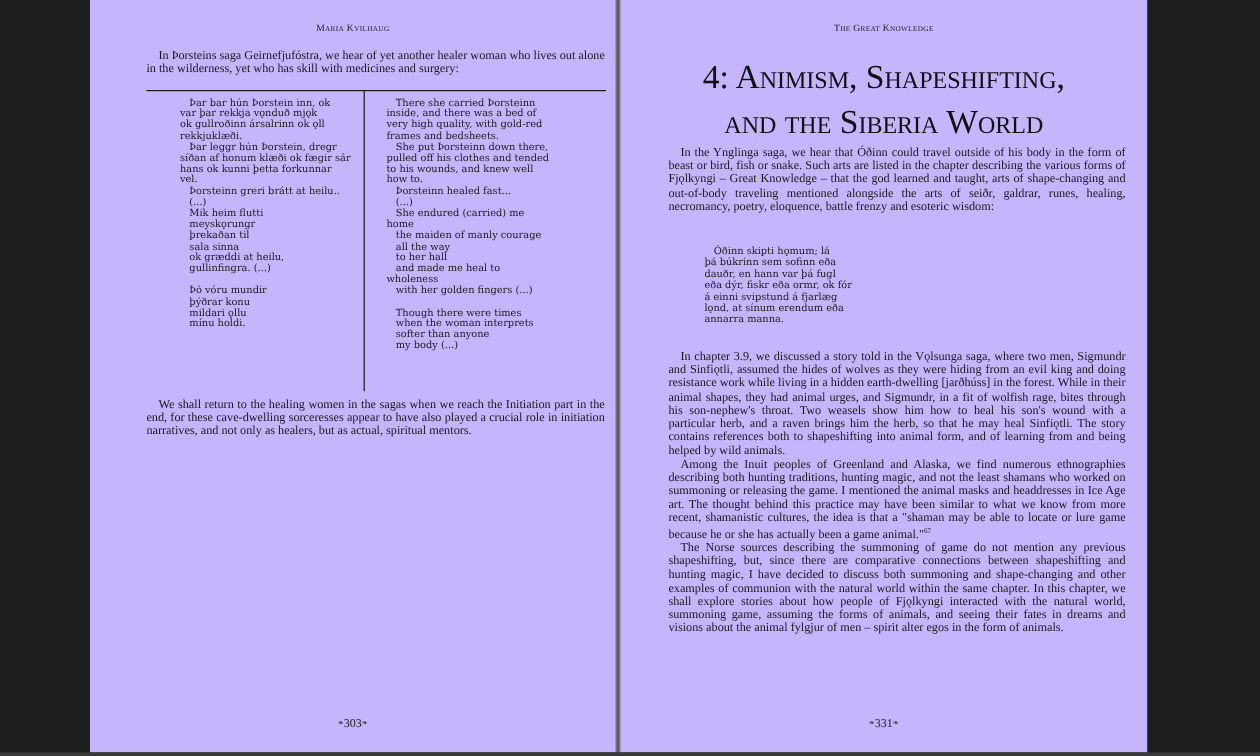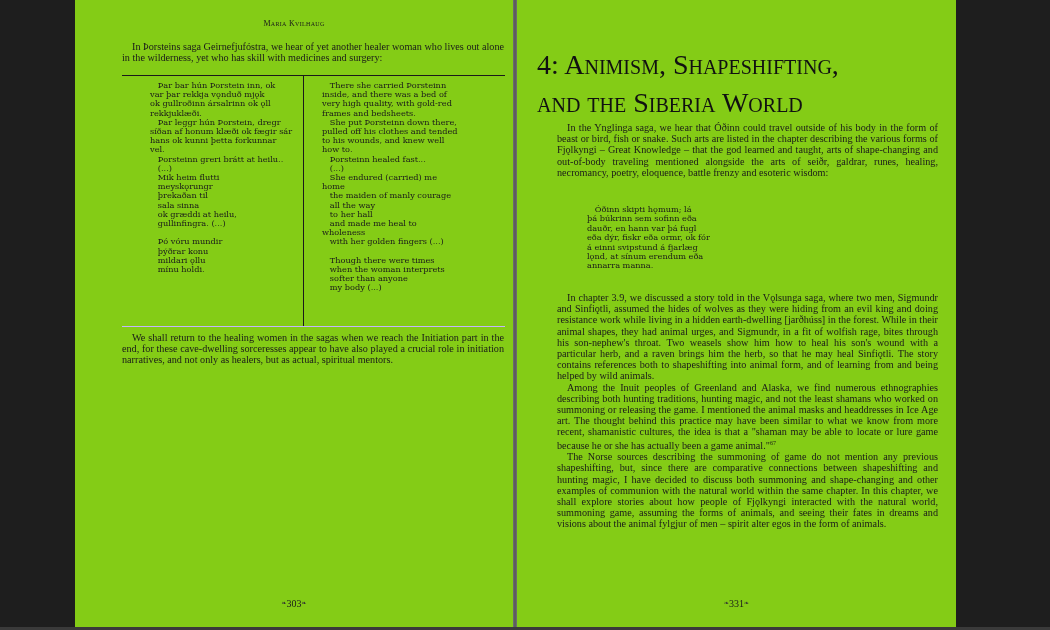--- a/index.html
+++ b/index.html
@@ -5,21 +5,21 @@
   html, body { margin: 0; padding: 0; }
   body {
     width: 1050px; height: 630px; overflow: hidden;
     background: #1e1e1e;
     position: relative;
     font-family: "DejaVu Serif", "Liberation Serif", serif;
     color: #1a1a1a;
   }
   .page {
     position: absolute; top: 0; height: 627px;
-    background: #84cc16;
+    background: #c4b5fd;
     box-sizing: border-box;
   }
   #page-left { left: 75px; width: 439px; border-right: 1px solid #6b6b6b; }
   #page-right { left: 516px; width: 440px; border-left: 1px solid #6b6b6b; }
   .divider-bar { position:absolute; left:514px; top:0; width:2px; height:627px; background:#5e5e5e; }
   .bottom-bar { position:absolute; left:0; top:627px; width:1050px; height:3px; background:#3a3a3a; }
 
   .running-head {
     position: absolute; top: 19px; left: 0; right: 0;
     text-align: center;
@@ -52,21 +52,21 @@
 
   .folio {
     position: absolute; bottom: 18px; left: 0; right: 0;
     text-align: center; font-family: "Liberation Serif", serif; font-size: 10px;
   }
   .folio .orn { font-size: 6px; color: #333; vertical-align: 2px; }
 
   
   #chapter-title {
     position:absolute; left:20px; right:20px; top:46px;
-    text-align:left;
+    text-align:center;
     font-family: "Liberation Serif", serif;
     font-variant: small-caps;
     font-size: 28px; line-height: 38px;
     color: #111;
   }
   #right-intro { position:absolute; left:40px; top:122px; width:381px; }
   .verse-right {
     font-family: "DejaVu Serif", serif;
     font-size: 8.2px; line-height: 9.4px;
     white-space: pre; position:absolute;
@@ -139,20 +139,21 @@
     <p class="indent">We shall return to the healing women in the sagas when we reach the Initiation part in the end, for these cave-dwelling sorceresses appear to have also played a crucial role in initiation narratives, and not only as healers, but as actual, spiritual mentors.</p>
   </div>
   <div class="folio">
     <span class="orn">❧</span><span>303</span><span class="orn">❧</span>
   </div>
 </div>
 
 <div class="divider-bar"></div>
 
 <div class="page" id="page-right">
+  <div class="running-head">The Great Knowledge</div>
   <div id="chapter-title">
     <div>4: Animism, Shapeshifting,</div>
     <div>and the Siberia World</div>
   </div>
   <div id="right-intro" class="body-text">
     <p class="indent">In the Ynglinga saga, we hear that Óðinn could travel outside of his body in the form of beast or bird, fish or snake. Such arts are listed in the chapter describing the various forms of Fjǫlkyngi – Great Knowledge – that the god learned and taught, arts of shape-changing and out-of-body traveling mentioned alongside the arts of seiðr, galdrar, runes, healing, necromancy, poetry, eloquence, battle frenzy and esoteric wisdom:</p>
   </div>
   <div class="verse-right" id="verse-r-on">   Óðinn skipti hǫmum; lá
 þá búkrinn sem sofinn eða
 dauðr, en hann var þá fugl

